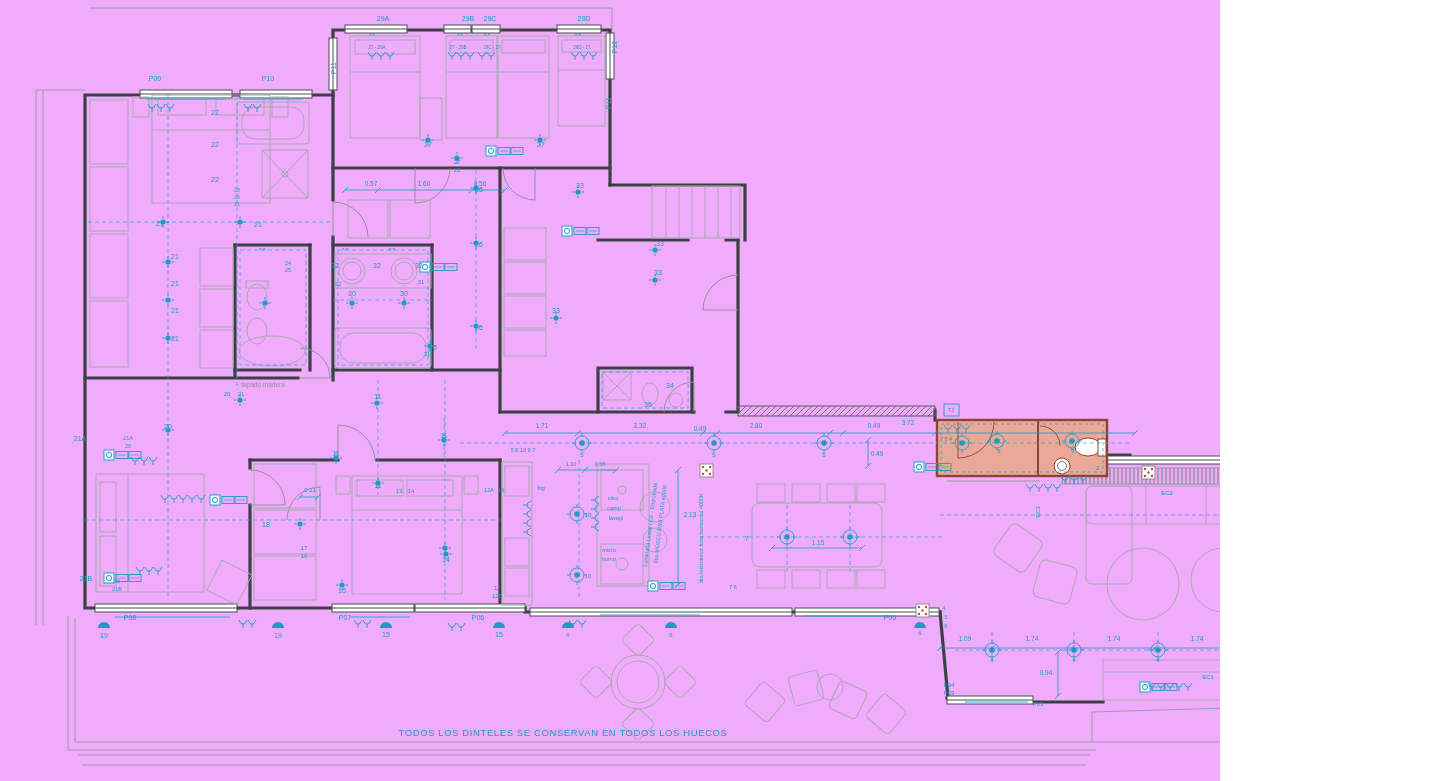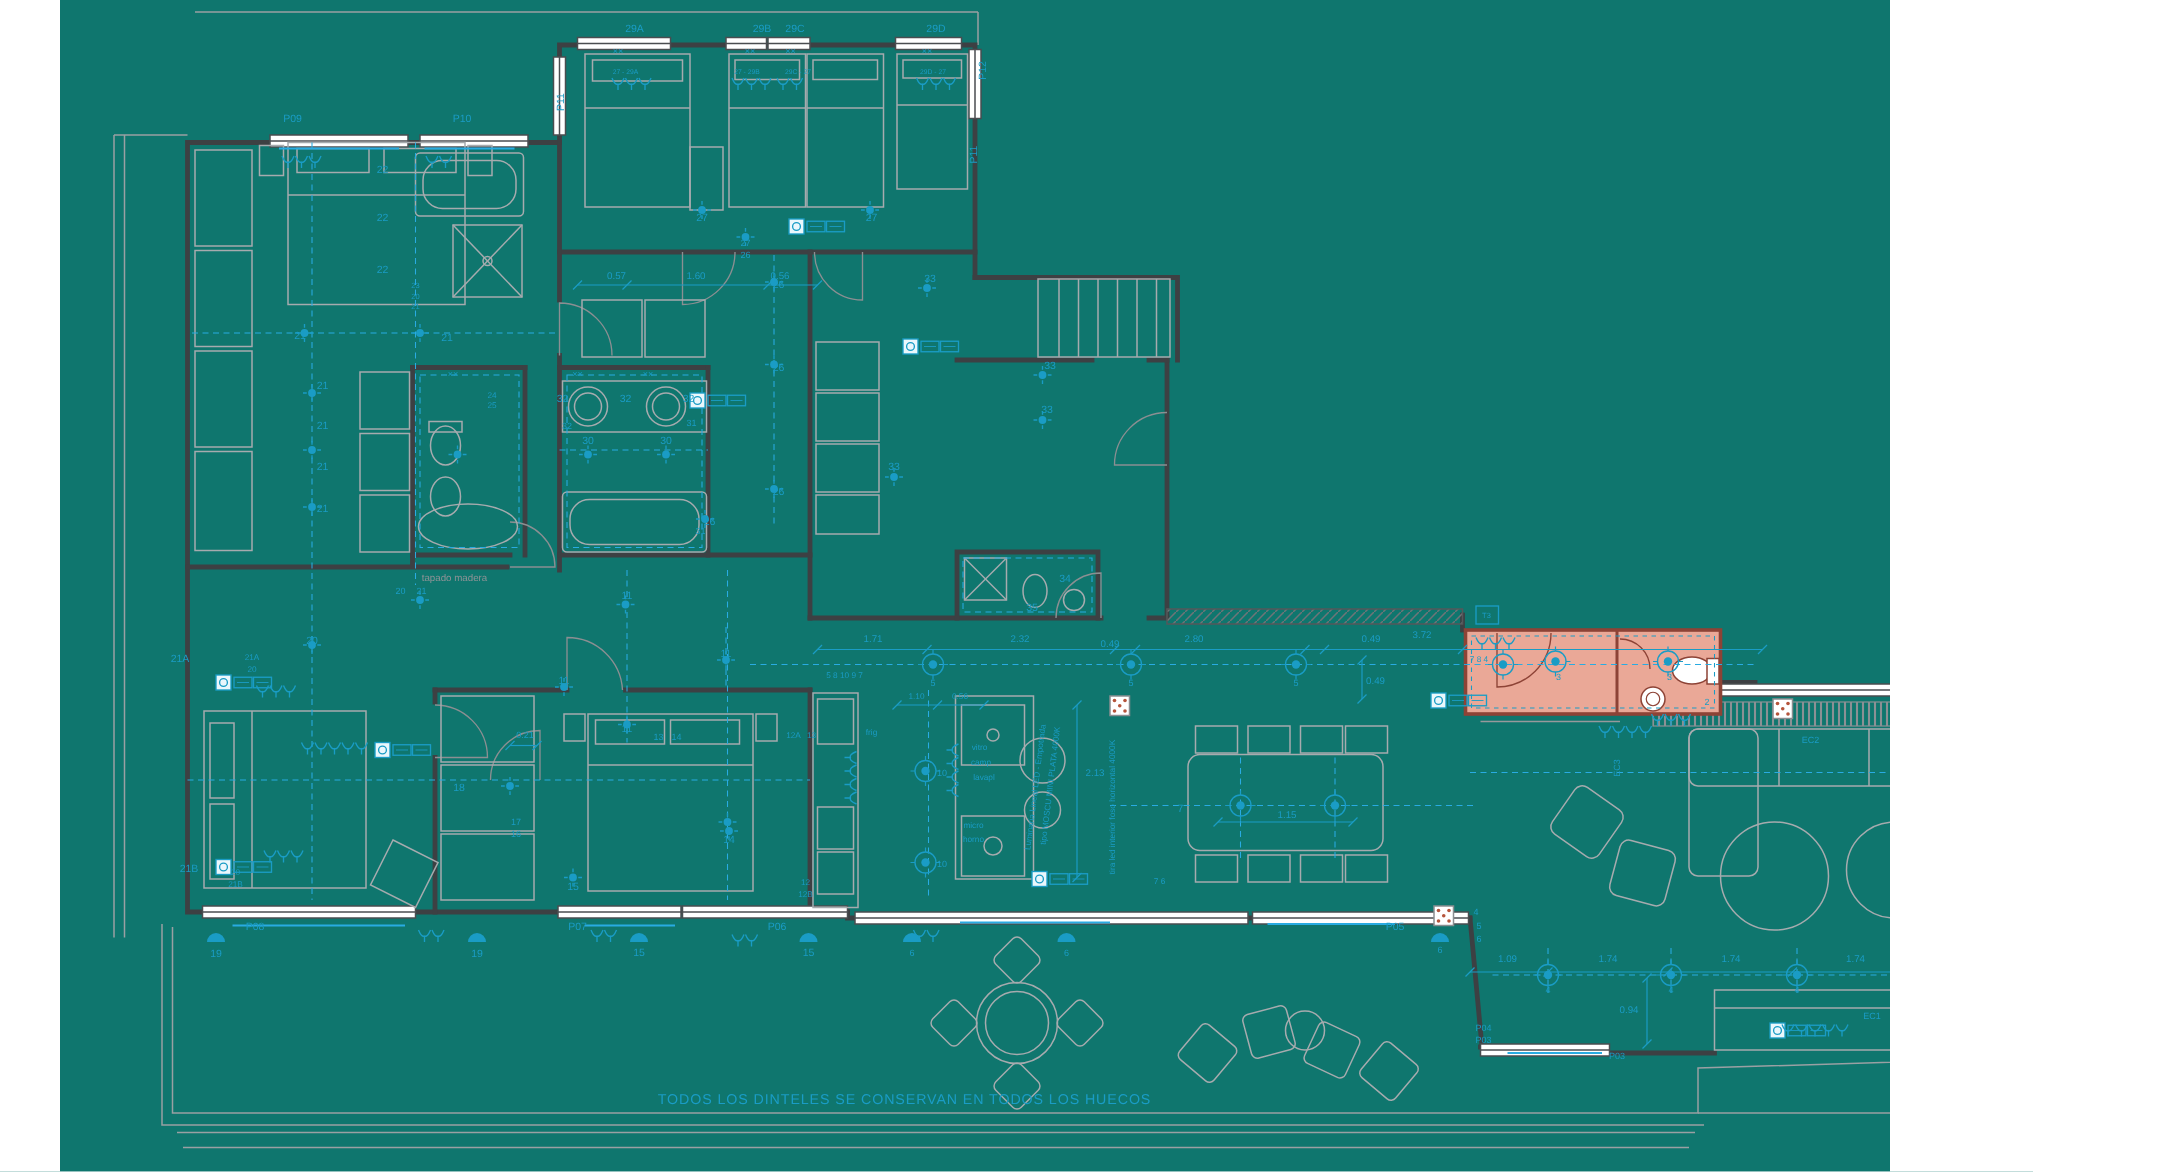--- a/index.html
+++ b/index.html
@@ -1,16 +1,16 @@
 <!DOCTYPE html>
 <html><head>
 <meta charset="utf-8">
 <style>
   html,body{margin:0;padding:0;background:#ffffff;}
-  .canvas{position:relative;width:1220px;height:781px;background:#0f766e;overflow:hidden;margin-left:40px;}
+  .canvas{position:relative;width:1220px;height:781px;background:#f0abfc;overflow:hidden;}
   svg{display:block;}
   svg text{font-family:"Liberation Sans","DejaVu Sans",sans-serif;}
   .note-text{font-size:9.5px;letter-spacing:.6px;}
 </style>
 </head>
 <body>
 
 <div class="canvas">
 <svg width="1440" height="781" viewBox="0 0 1440 781">
   <defs>

